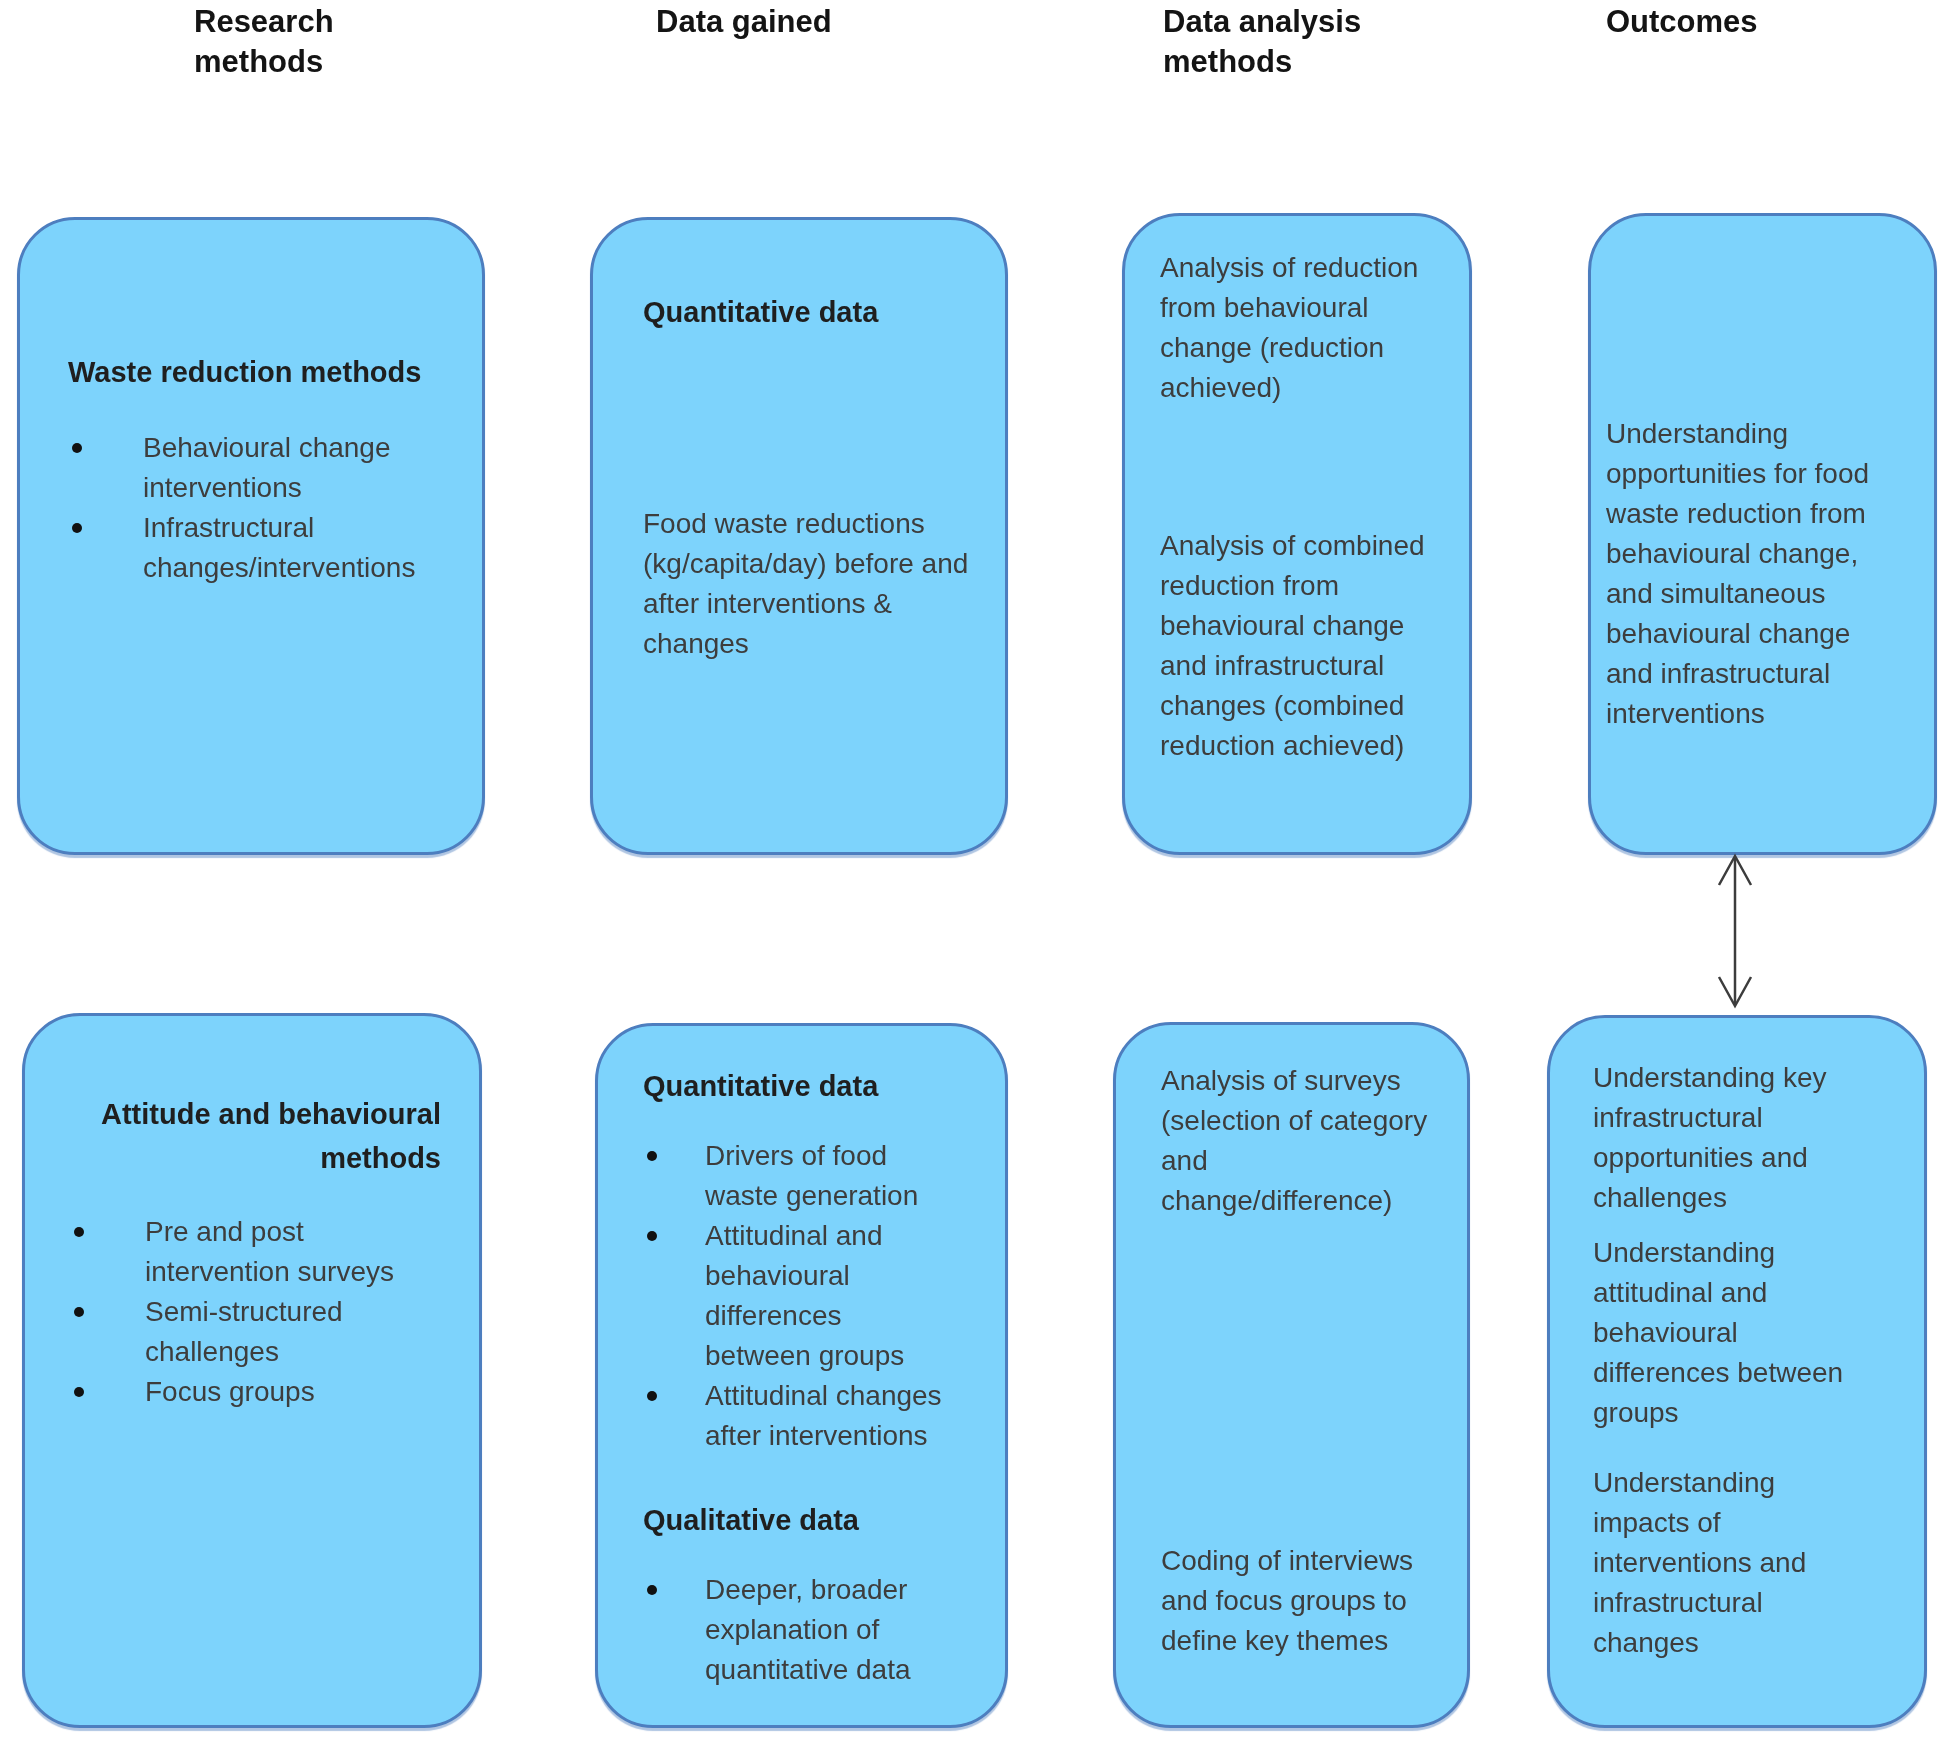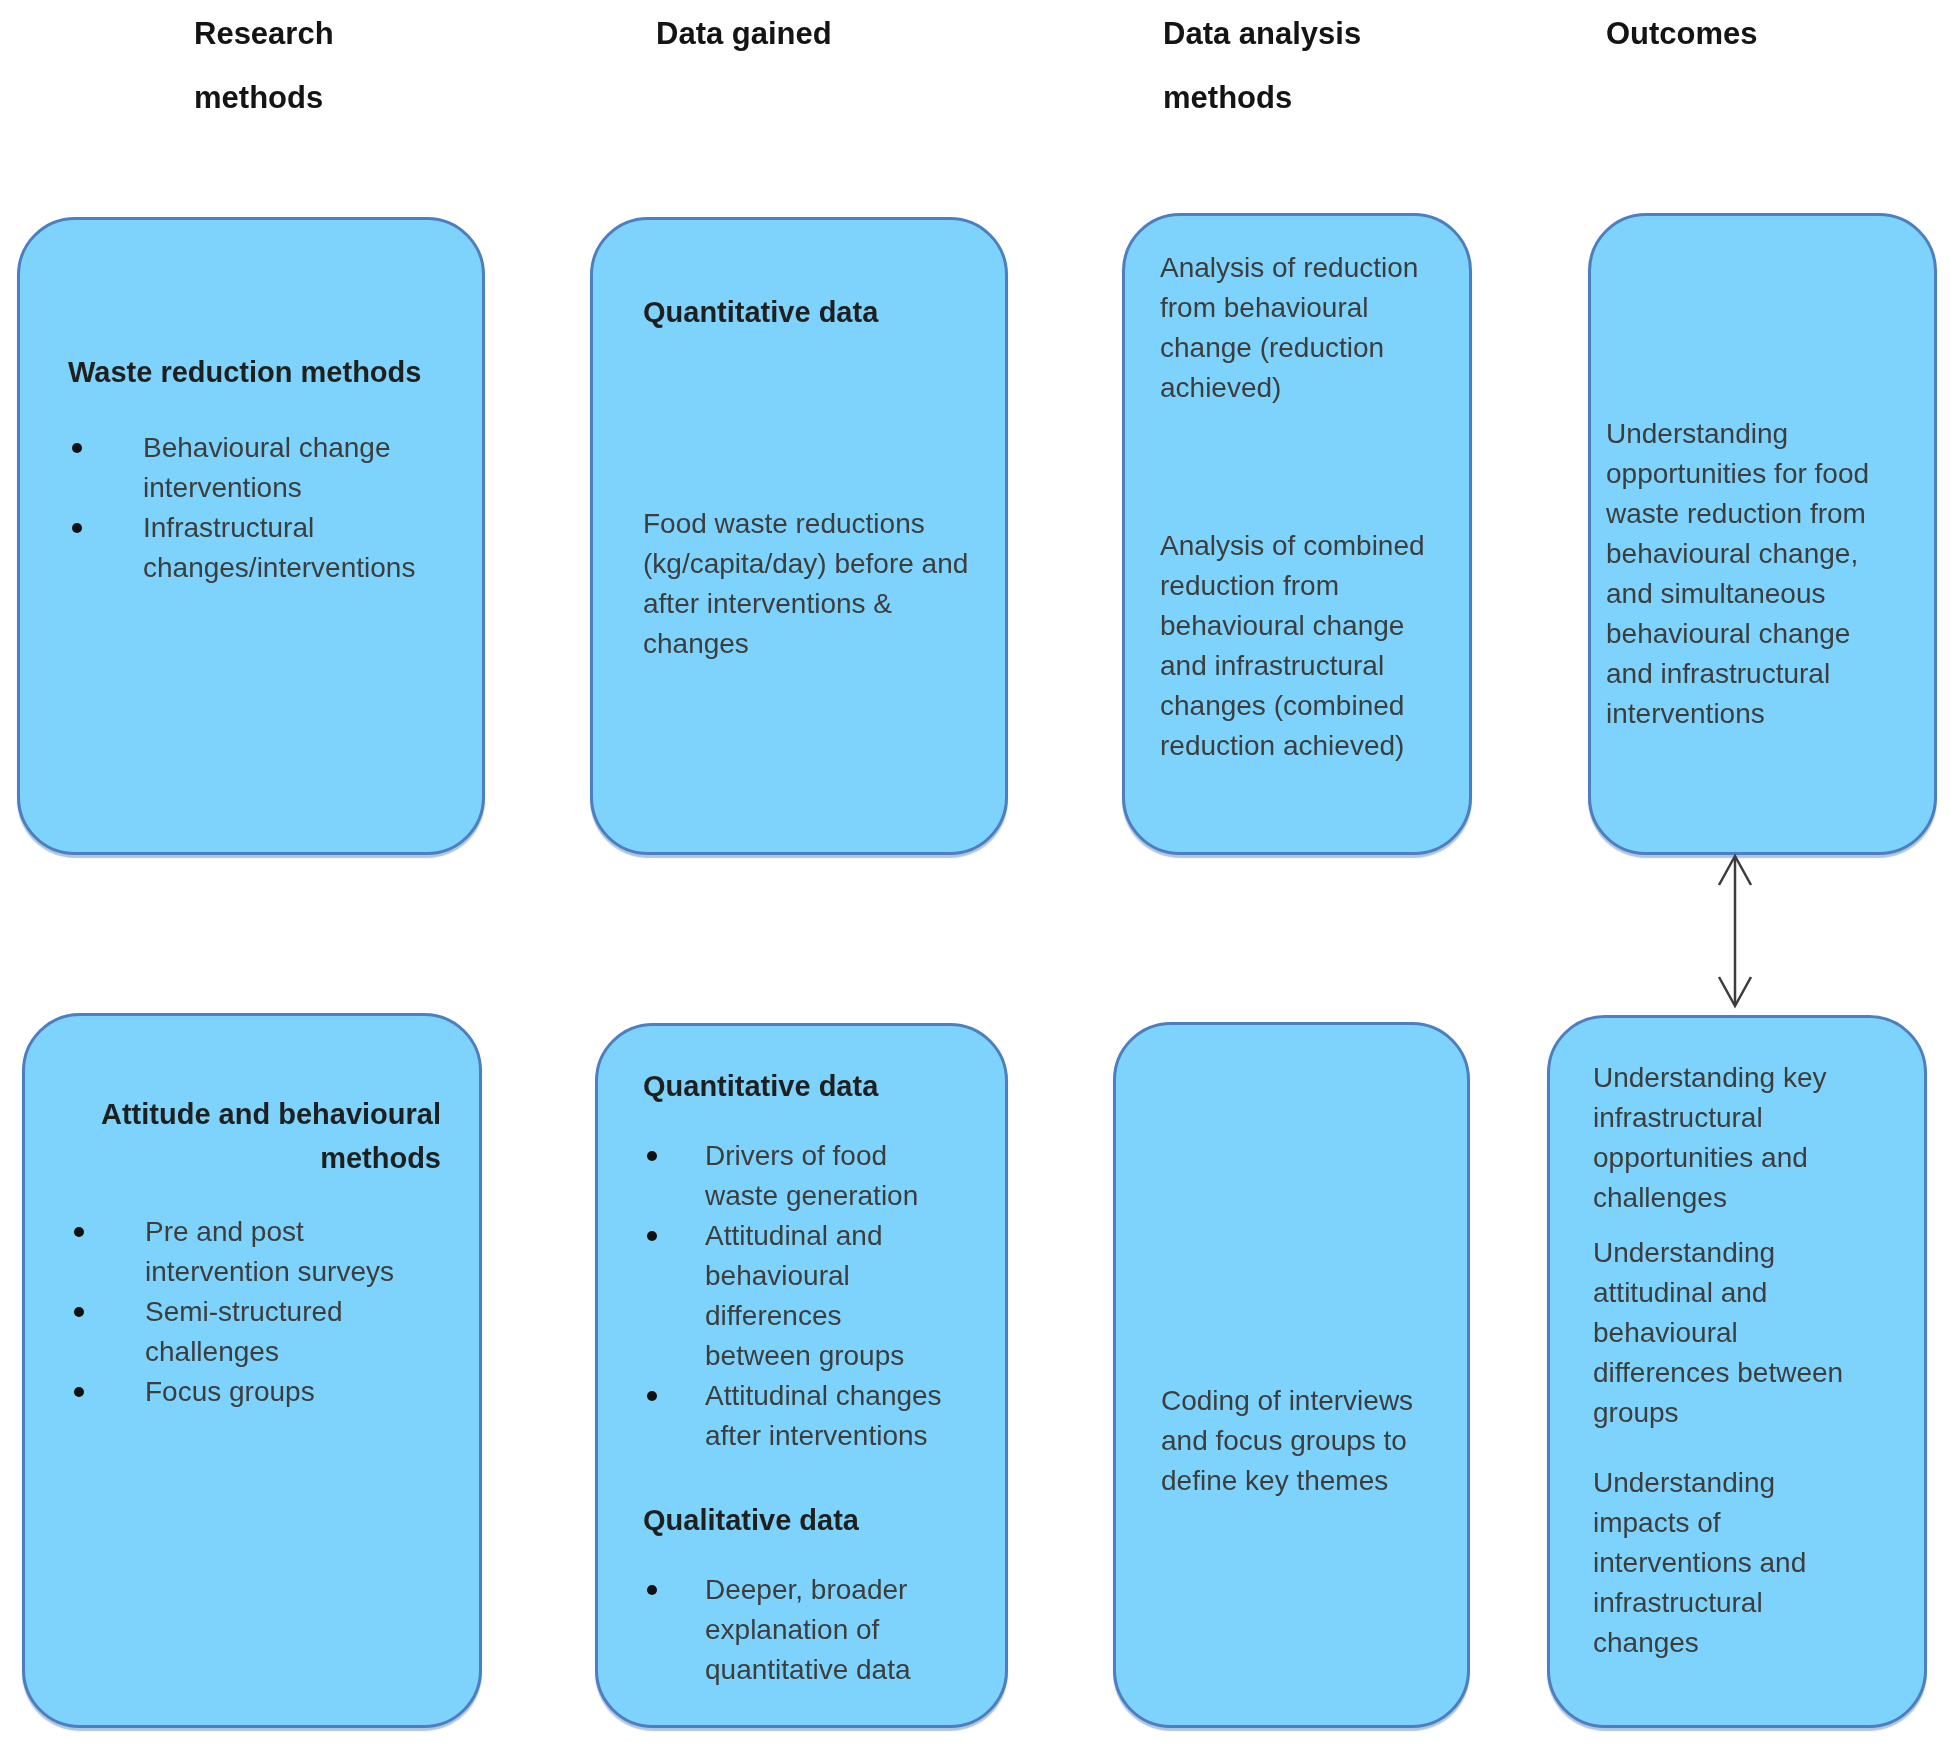--- a/index.html
+++ b/index.html
@@ -8,21 +8,21 @@
     background: #ffffff;
     font-family: "Liberation Sans", sans-serif;
     position: relative;
     overflow: hidden;
   }
   .hdr {
     position: absolute;
     top: 2px;
     font-weight: bold;
     font-size: 31px;
-    line-height: 64px;
+    line-height: 40px;
     color: #141414;
     white-space: pre-line;
   }
   #hdr-1 { left: 194px; }
   #hdr-2 { left: 656px; }
   #hdr-3 { left: 1163px; }
   #hdr-4 { left: 1606px; }
 
   .box {
     position: absolute;
@@ -122,20 +122,21 @@
       <li>Attitudinal and behavioural differences between groups</li>
       <li>Attitudinal changes after interventions</li>
     </ul>
     <div class="btitle qual-title">Qualitative data</div>
     <ul class="qual">
       <li>Deeper, broader explanation of quantitative data</li>
     </ul>
   </div>
 
   <div class="box" id="box-r2c3">
+    <p class="p1">Analysis of surveys (selection of category and change/difference)</p>
     <p class="p2">Coding of interviews and focus groups to define key themes</p>
   </div>
 
   <div class="box" id="box-r2c4">
     <p class="p1">Understanding key infrastructural opportunities and challenges</p>
     <p class="p2">Understanding attitudinal and behavioural differences between groups</p>
     <p class="p3">Understanding impacts of interventions and infrastructural changes</p>
   </div>
 
   <svg id="link-arrow" width="60" height="160" viewBox="0 0 60 160">

